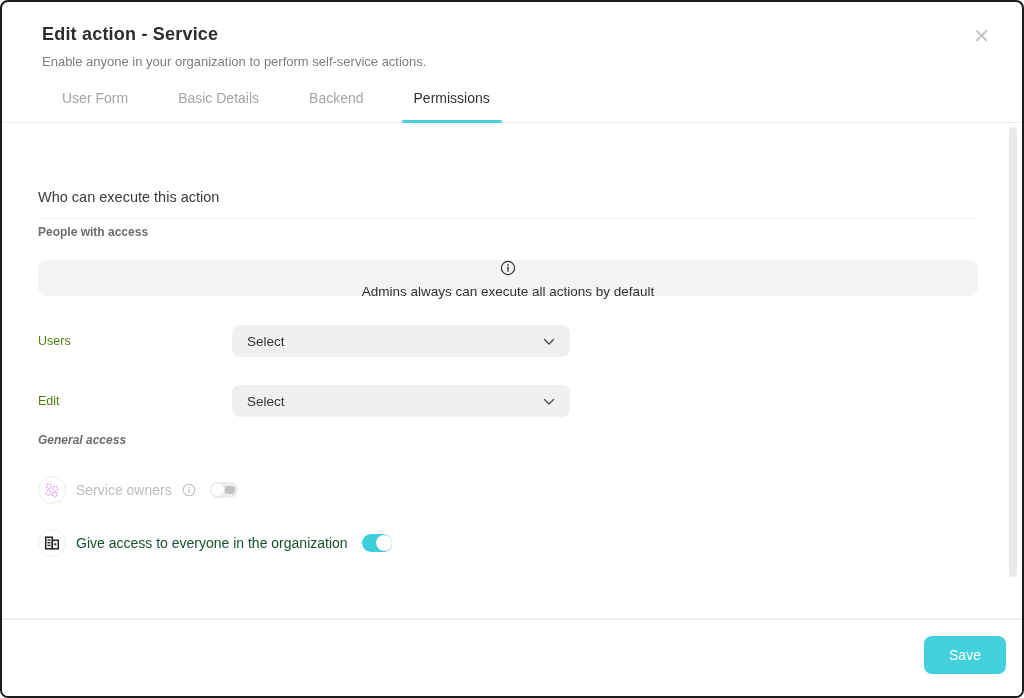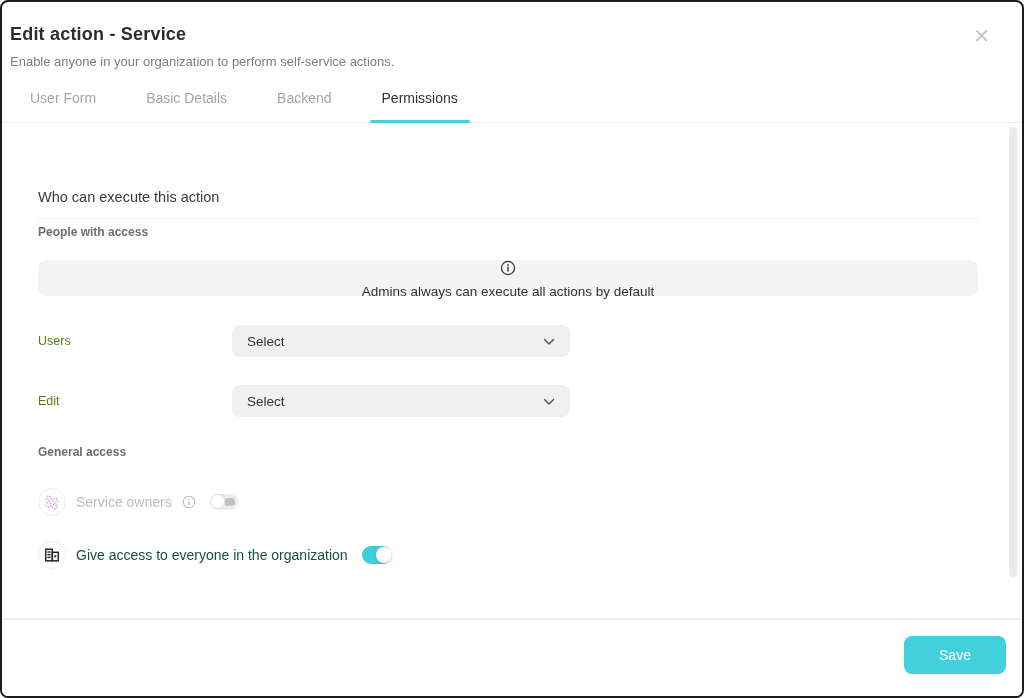--- a/index.html
+++ b/index.html
@@ -14,21 +14,21 @@
     border: 2px solid #1c1c1c;
     border-radius: 8px;
     background: #ffffff;
     display: flex; flex-direction: column;
     overflow: hidden;
   }
 
   
   .header {
     flex: 0 0 auto;
-    padding: 22px 24px 0 8px;
+    padding: 22px 24px 0 40px;
     border-bottom: 1px solid #ececec;
     position: relative;
   }
   .header-top { display: flex; justify-content: space-between; align-items: flex-start; }
   .modal-title {
     font-size: 18px; font-weight: 700; color: #2d2d2d; letter-spacing: .2px;
   }
   .close-icon {
     font-size: 20px; color: #c2c2c2; line-height: 20px;
     cursor: pointer; margin-right: 8px; margin-top: 2px; font-weight: 400;
@@ -49,21 +49,21 @@
   
   .content {
     flex: 0 0 495px;
     position: relative;
     padding: 0 44px 0 36px;
     background: #fff;
   }
   .section-title { padding-top: 66px; font-size: 14.5px; color: #3a3a3a; }
   .content hr { border: none; border-top: 1px solid #ededed; margin-top: 13px; }
   .subheading { margin-top: 6px; font-size: 12px; font-weight: 700; color: #6d6d6d; }
-  .subheading.general { margin-top: 28px; }
+  .subheading.general { margin-top: 16px; font-style: italic; }
 
   .banner {
     margin-top: 21px; height: 36px; background: #f4f4f4; border-radius: 8px;
     display: flex; align-items: center; padding: 0 14px; gap: 8px;
     font-size: 13.5px; color: #333333; flex-direction: column;
   }
   .info-icon { display: inline-flex; flex: 0 0 auto; }
 
   .field-row { display: flex; align-items: center; margin-top: 29px; height: 32px; }
   .field-row + .field-row { margin-top: 28px; }
@@ -108,21 +108,21 @@
     width: 8px; height: 450px;
     background: #e9e9e9; border-radius: 4px;
   }
 
   
   .footer {
     flex: 1 1 auto; border-top: 2px solid #f0f0f0; position: relative; background: #fff;
   }
   .save-button {
     position: absolute; right: 16px; top: 16px;
-    width: 102px; height: 38px;
+    width: 82px; height: 38px;
     background: #43d0dd; border: none; border-radius: 8px;
     color: #ffffff; font-size: 14px; font-family: inherit; cursor: pointer;
   }
 </style>
 </head>
 <body>
 
 <div class="modal">
 
   <div class="header">

